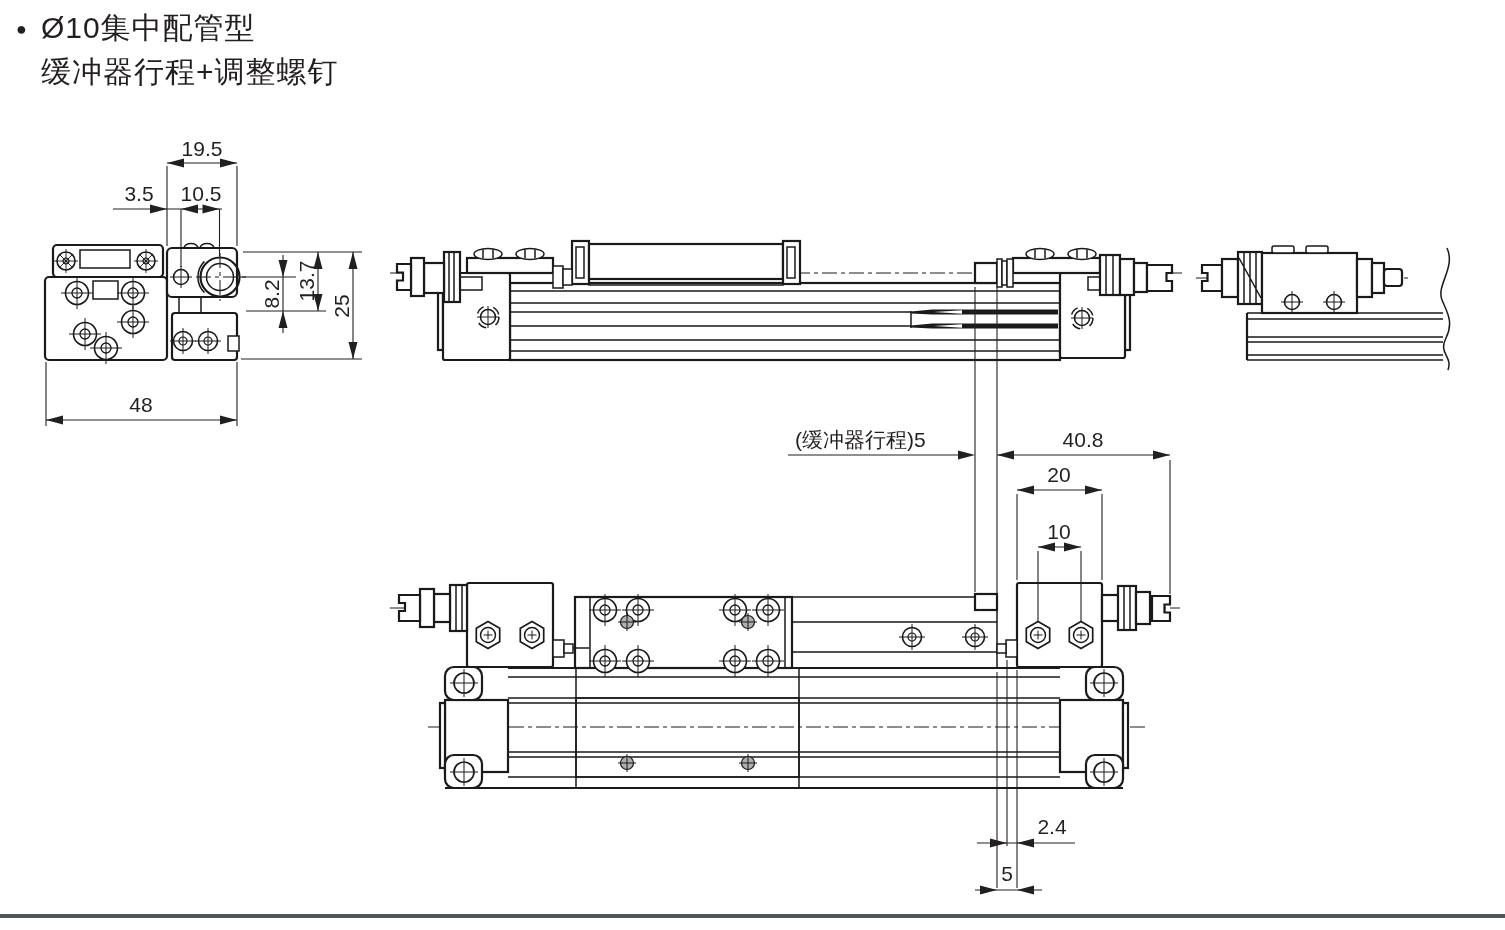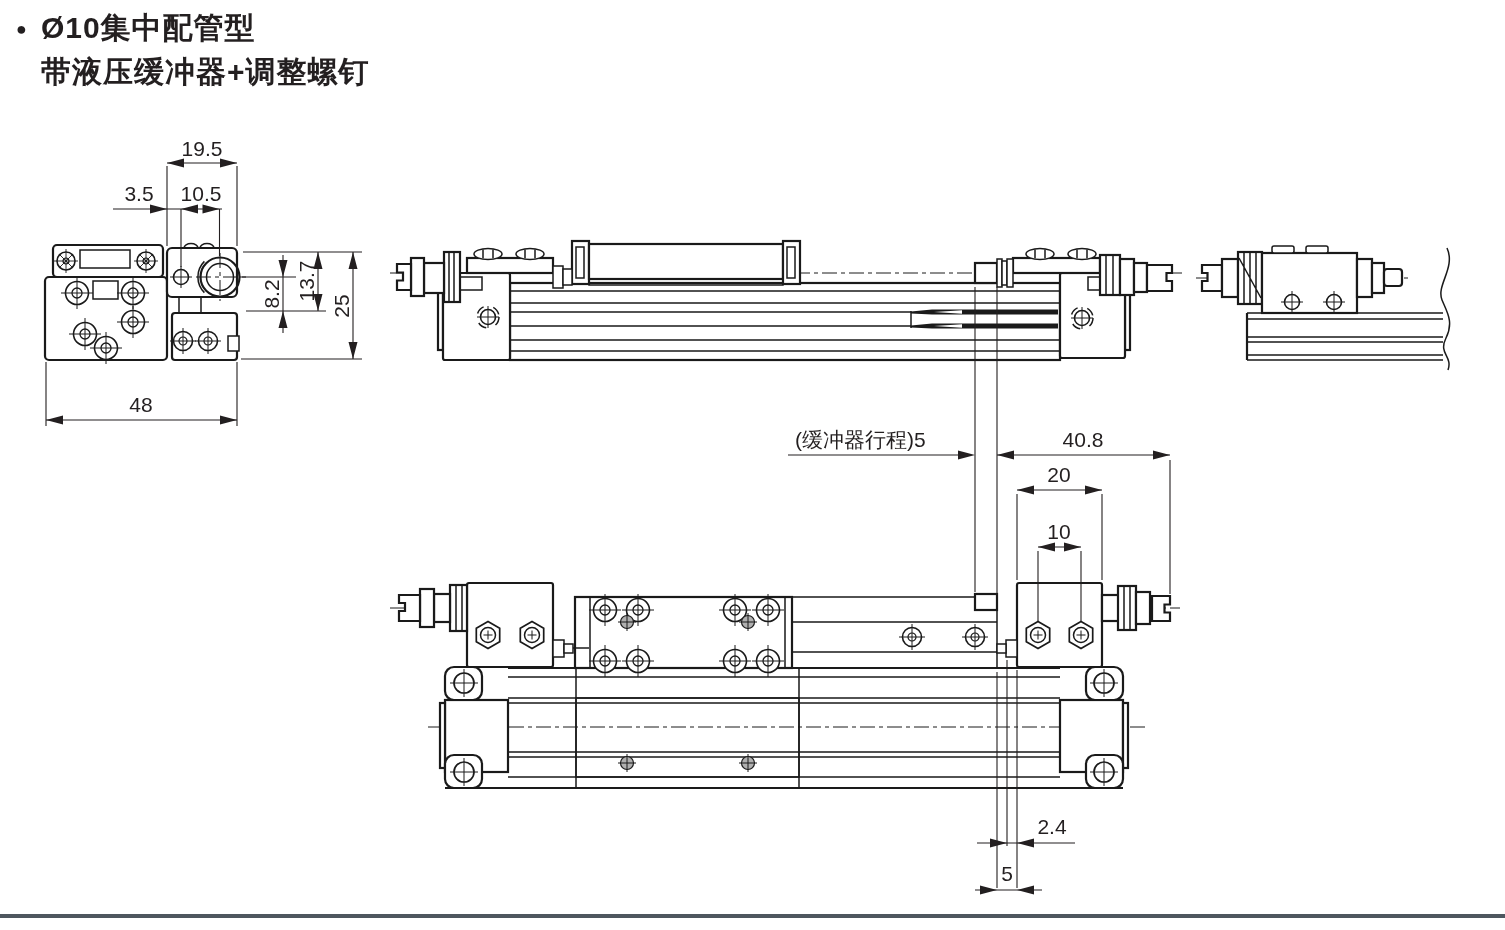--- a/index.html
+++ b/index.html
@@ -1,38 +1,38 @@
 <!DOCTYPE html>
 <html><head>
 <meta charset="utf-8">
 <style>
   html,body{margin:0;padding:0;background:#fff;}
   body{width:1505px;height:930px;position:relative;font-family:"Liberation Sans",sans-serif;overflow:hidden;}
   .title{position:absolute;left:16px;top:6px;display:flex;gap:14px;color:#231f20;}
   .title .bullet{font-size:18px;line-height:30px;margin-top:8px;}
-  .title .lines{font-weight:bold;font-size:30px;line-height:44px;letter-spacing:1px;}
+  .title .lines{font-weight:normal;font-size:30px;line-height:44px;letter-spacing:1px;}
   svg{position:absolute;left:0;top:0;}
   .o2{stroke:#1a1a1a;stroke-width:2.2;fill:none;stroke-linejoin:miter;}
   .o2f{stroke:#1a1a1a;stroke-width:2.2;fill:#fff;stroke-linejoin:miter;}
   .i15{stroke:#1a1a1a;stroke-width:1.5;fill:none;}
   .i15f{stroke:#1a1a1a;stroke-width:1.5;fill:#fff;}
   .dl{stroke:#231f20;stroke-width:1.1;fill:none;}
   .arr{fill:#231f20;stroke:none;}
   .cl{stroke:#1a1a1a;stroke-width:1;fill:none;stroke-dasharray:15 4 4 4;}
   .dt{font-family:"Liberation Sans",sans-serif;font-size:21px;fill:#231f20;}
   .footer-rule{position:absolute;left:0;top:914px;width:1505px;height:4px;background:#4e575f;}
 </style>
 </head>
 <body>
 
 <div class="title">
   <span class="bullet">●</span>
   <div class="lines">
     <div>Ø10集中配管型</div>
-    <div>带液压缓冲器+调整螺钉</div>
+    <div>缓冲器行程+调整螺钉</div>
   </div>
 </div>
 
 <svg width="1505" height="930" viewBox="0 0 1505 930">
 <defs>
   <g id="scw">
         <circle r="11.5" fill="#fff" stroke="#1a1a1a" stroke-width="1.6"></circle>
         <circle r="5" fill="none" stroke="#1a1a1a" stroke-width="1.3"></circle>
         <path d="M-16,0H16M0,-16V16" stroke="#1a1a1a" stroke-width="1" fill="none"></path>
       </g>

